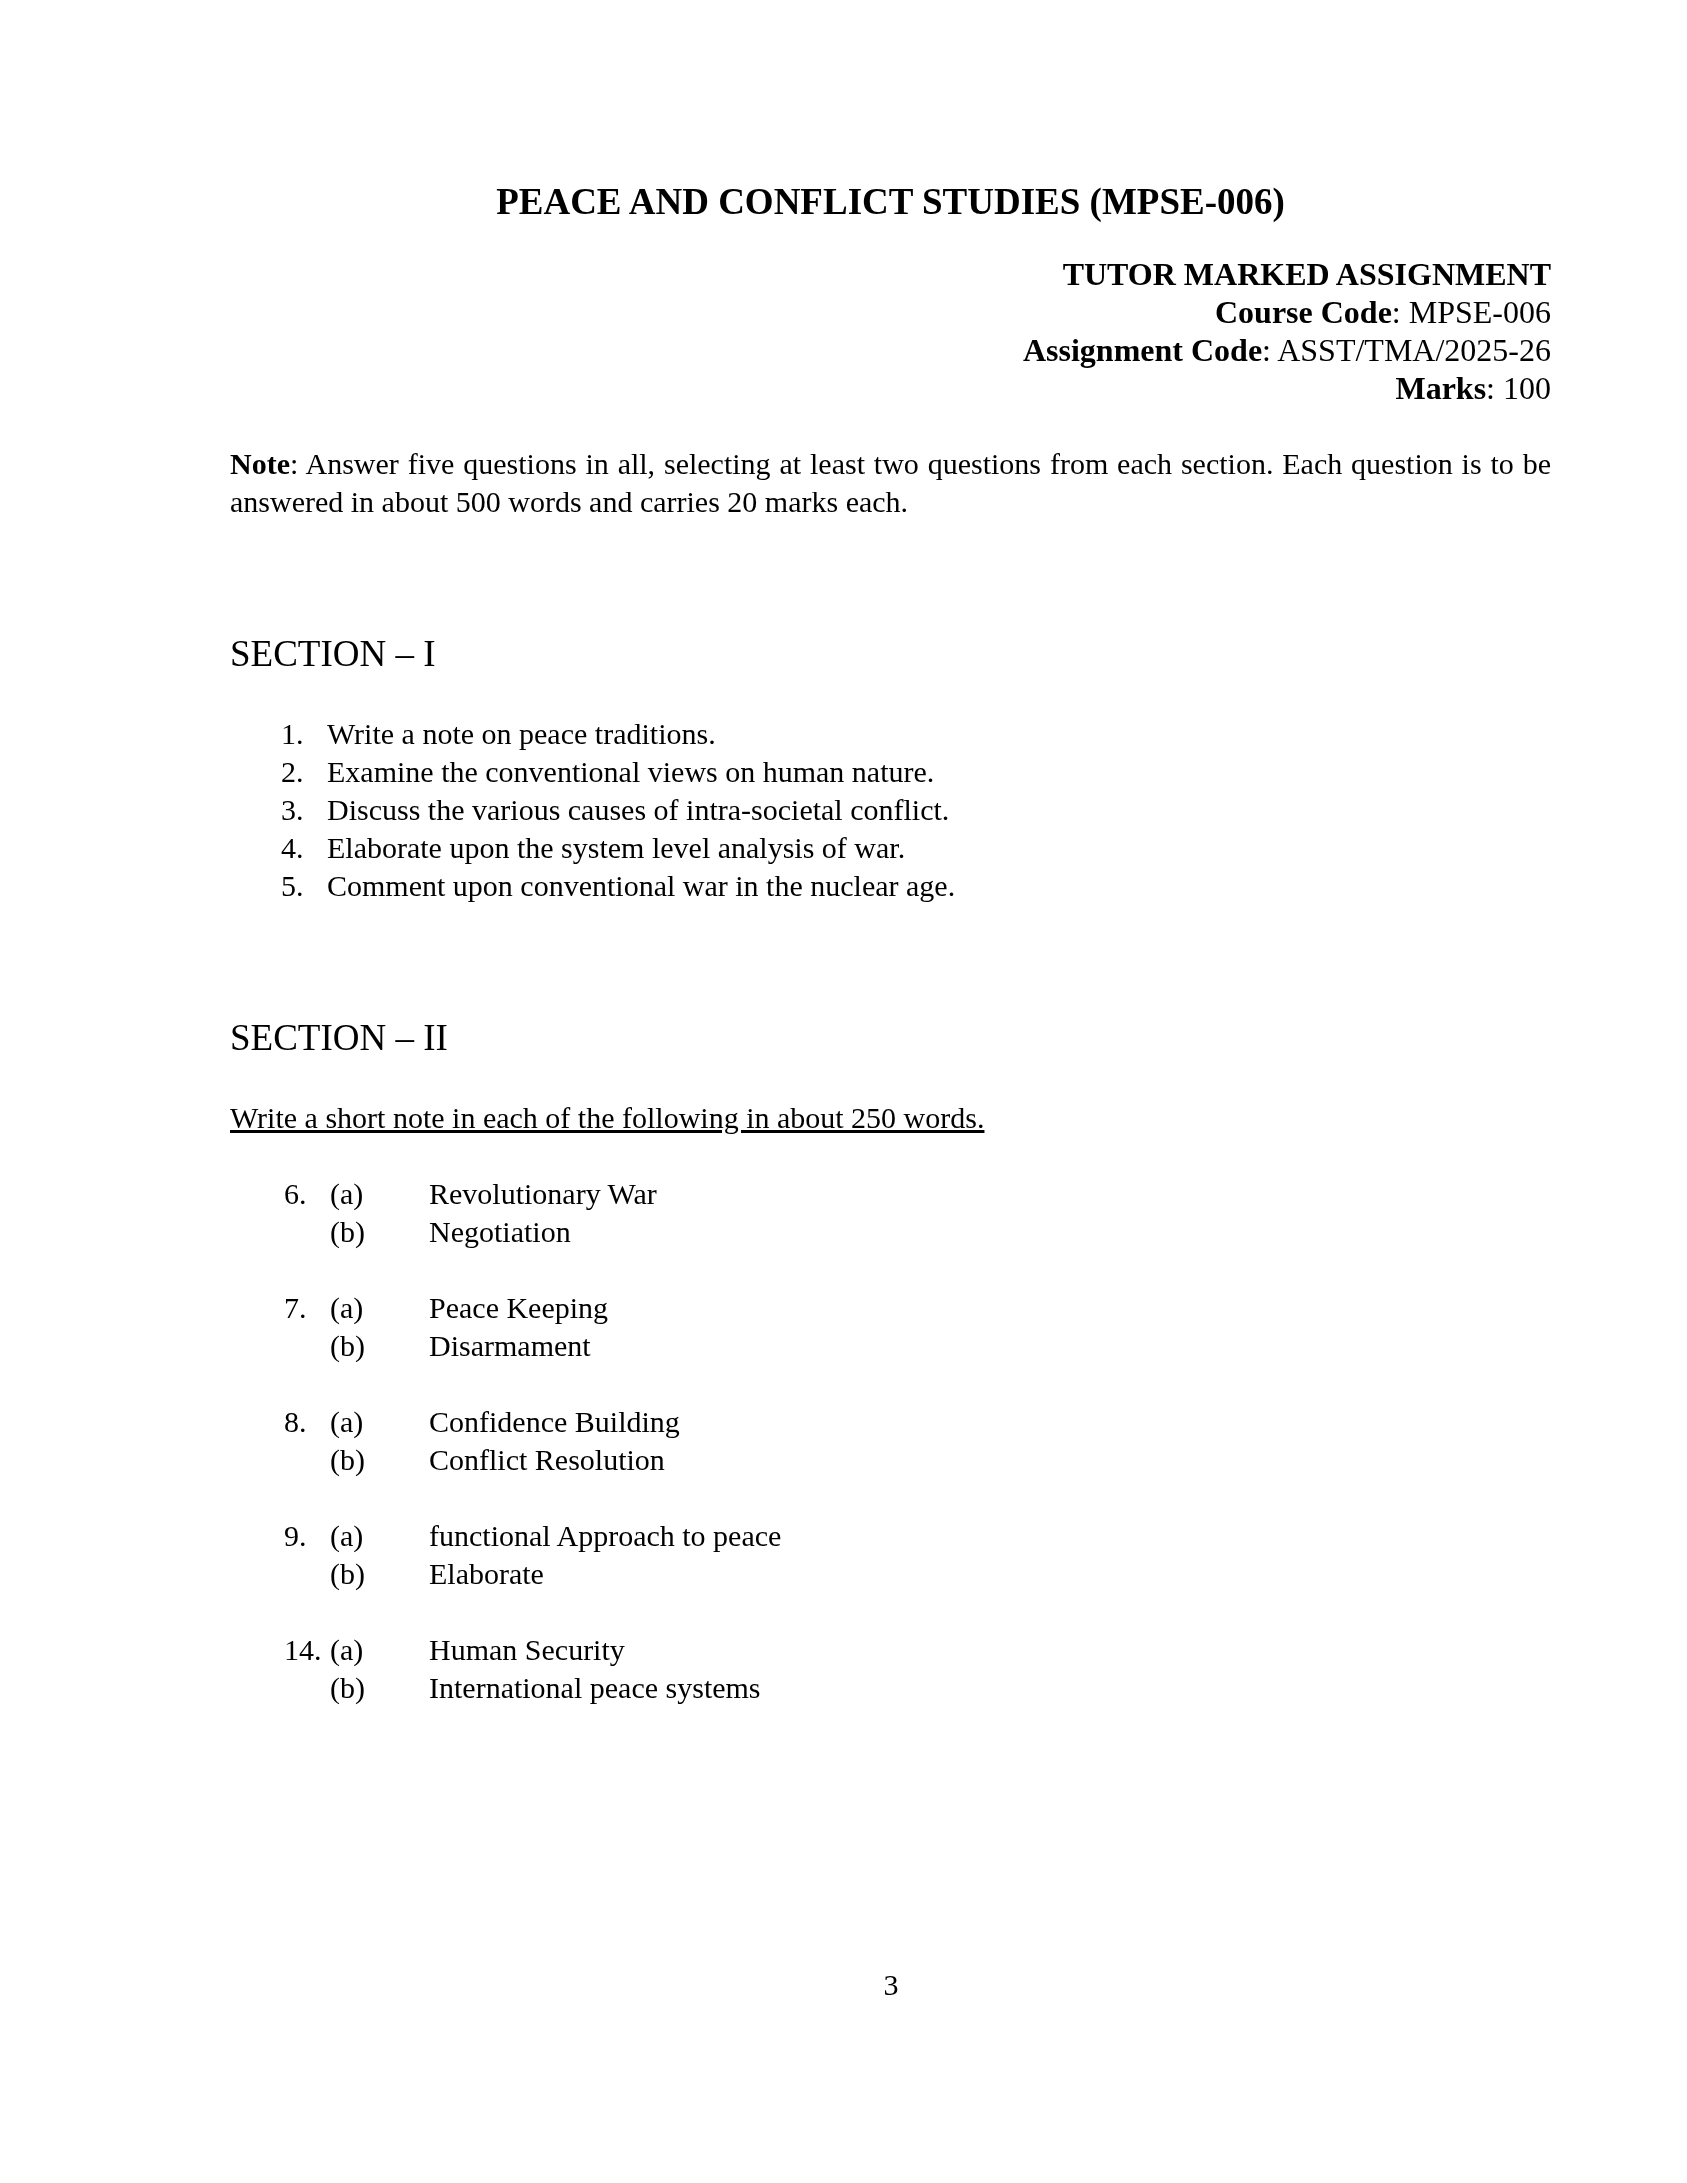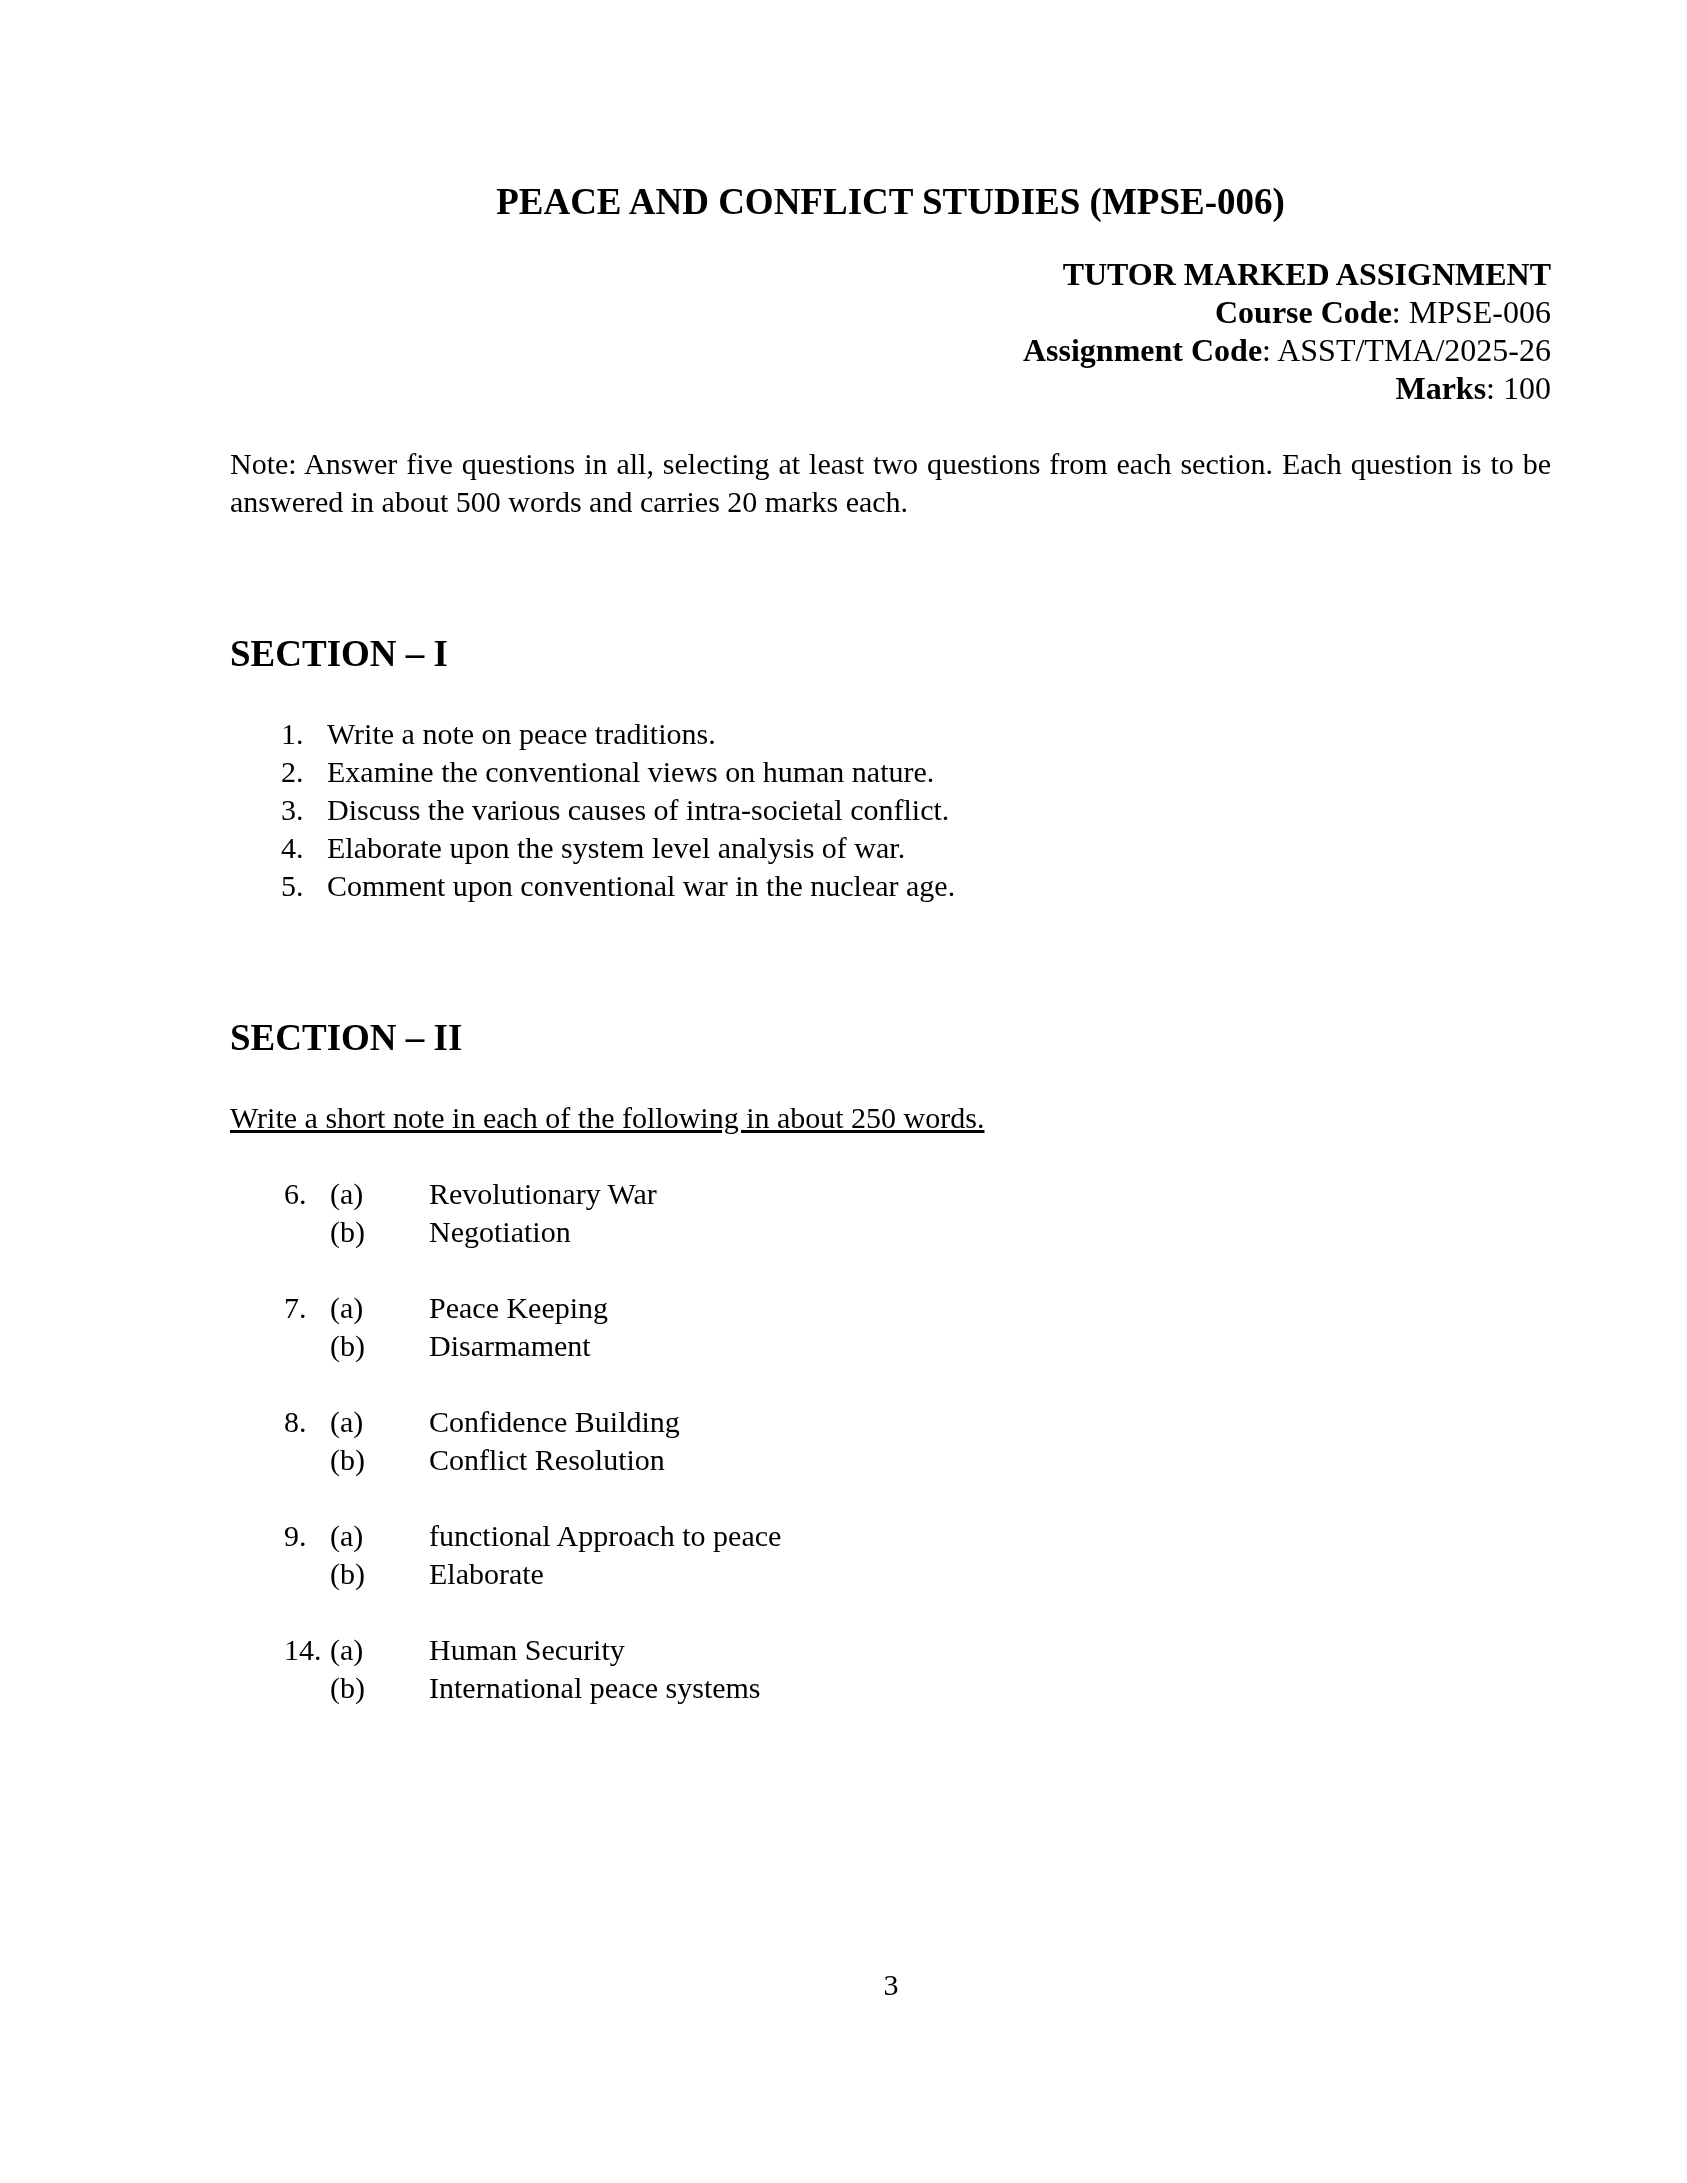--- a/index.html
+++ b/index.html
@@ -27,23 +27,23 @@
     text-align: right;
     font-size: 32px;
     line-height: 38px;
     margin: 0 0 38px 0;
   }
   .subtitle-block .bold { font-weight: bold; }
   .note {
     text-align: justify;
     margin: 0 0 112px 0;
   }
-  .note .bold { font-weight: normal; }
+  .note .bold { font-weight: bold; }
   .section-heading {
-    font-weight: bold;
+    font-weight: normal;
     font-size: 37px;
     line-height: 42px;
     margin: 0 0 40px 0;
   }
   .q-list {
     margin: 0 0 0 51px;
     padding: 0 0 0 0;
     margin-bottom: 112px;
   }
   .q-item {

